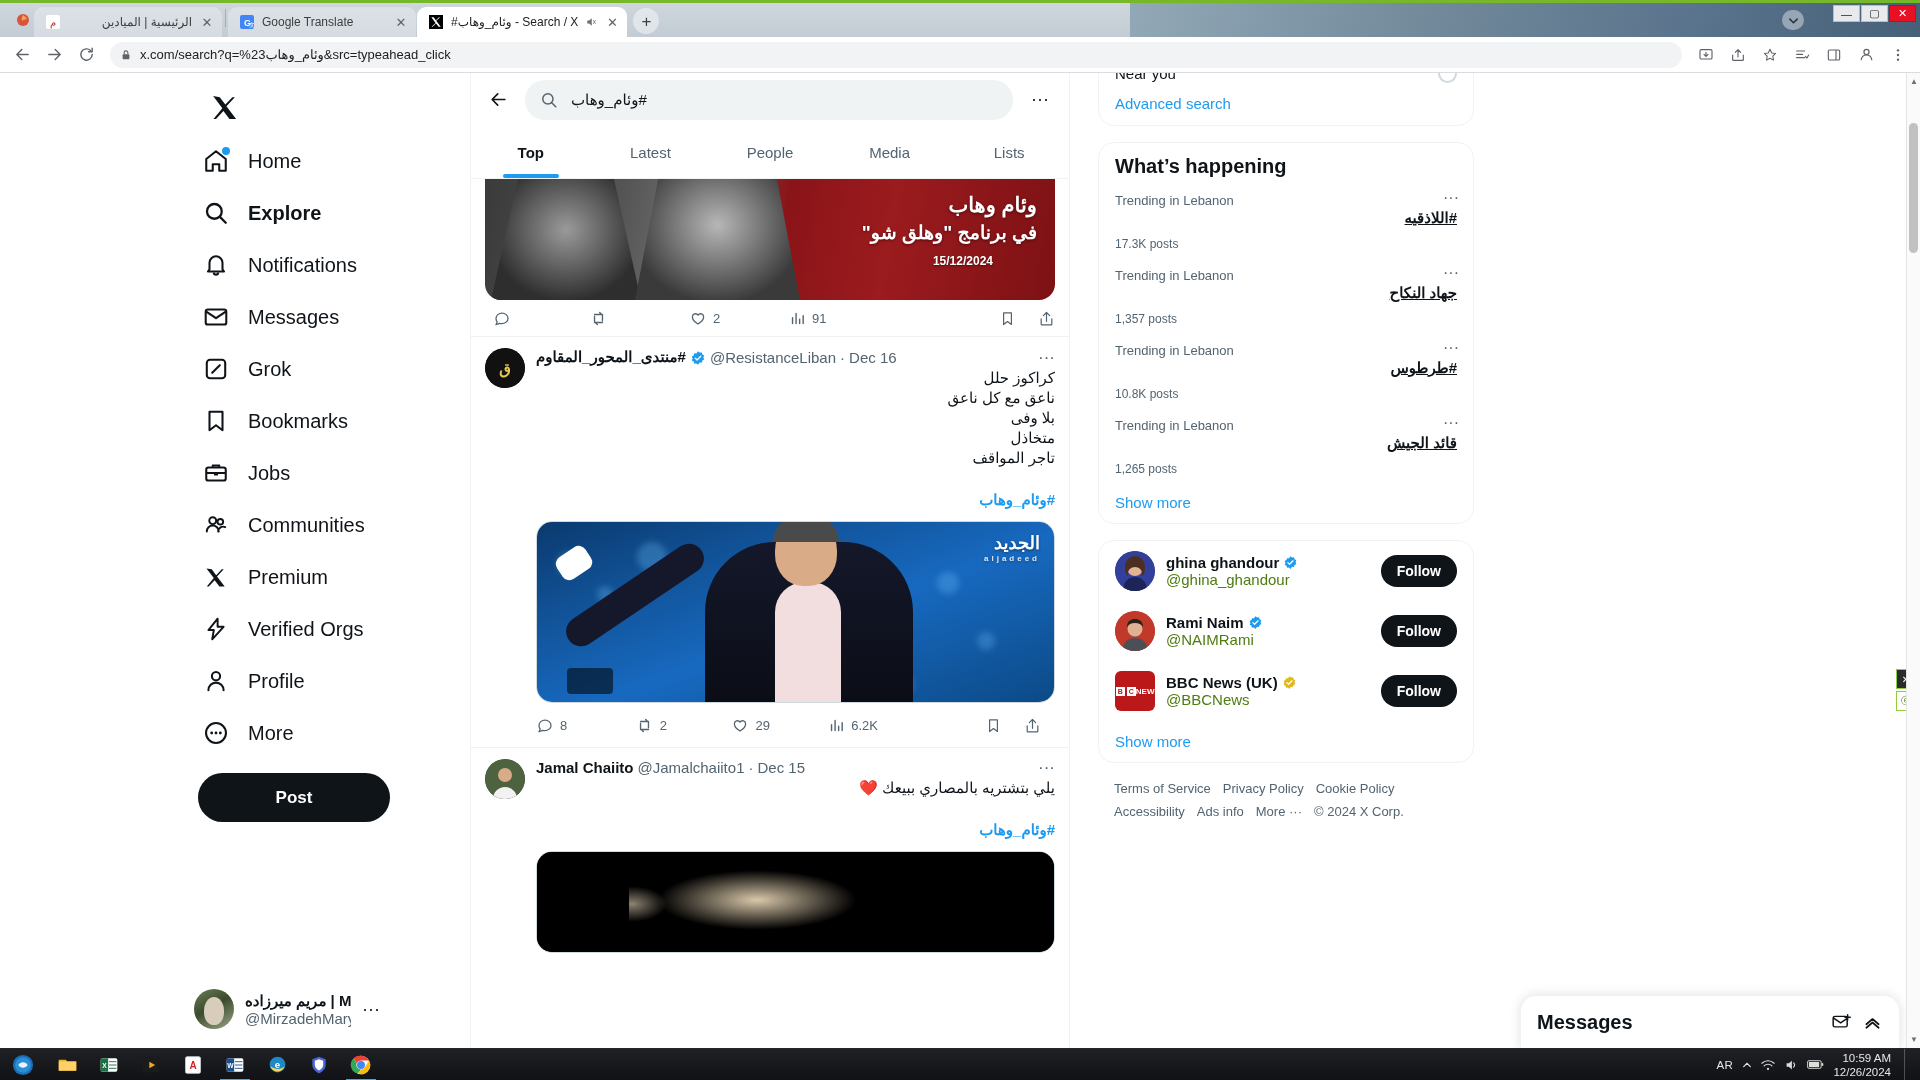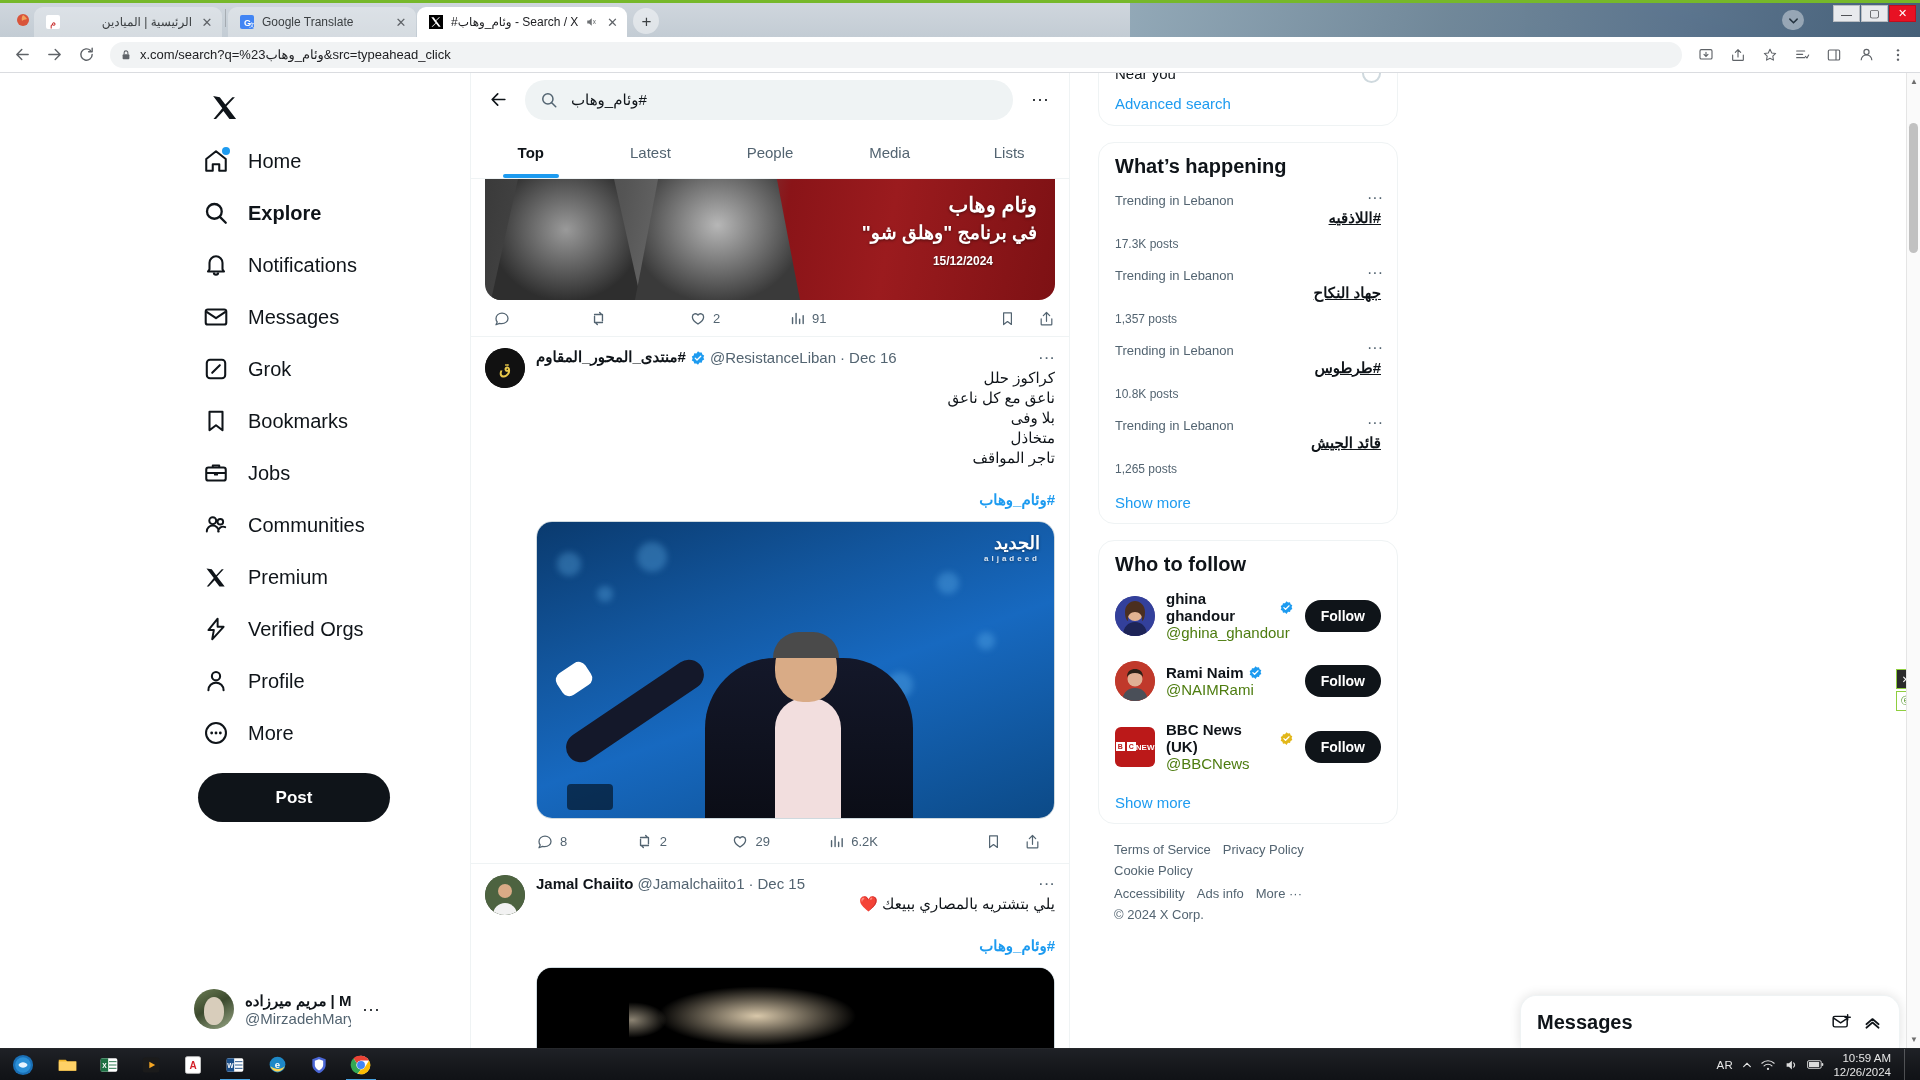--- a/index.html
+++ b/index.html
@@ -226,21 +226,21 @@
   .tw-name.rtl { direction: rtl; }
   .tw-handle, .tw-date { color: #536471; white-space: nowrap; }
   .tw-sep { color: #536471; }
   .tw-more { margin-left: auto; color: #536471; font-size: 17px; line-height: 1; }
   .tw-text { direction: rtl; text-align: right; font-size: 15px; line-height: 20px;
              color: #0f1419; margin-top: 2px; white-space: pre-line; }
   .tw-text .hash { color: #1d9bf0; font-weight: 700; }
   .tw-media { margin-top: 11px; border: 1px solid #cfd9de; border-radius: 16px; overflow: hidden; }
 
   .vid-studio {
-    height: 296px; position: relative;
+    height: 180px; position: relative;
     background: linear-gradient(160deg,#0a3a6e 0%,#12559c 30%,#1769c0 55%,#0c4a87 100%);
   }
   .vid-studio .bokeh{position:absolute;border-radius:50%;background:rgba(120,200,255,.28);filter:blur(3px);}
   .vid-studio .logo{
     position:absolute; right:14px; top:10px; color:#fff; font-weight:700; font-size:18px;
     direction:rtl; text-shadow:0 1px 3px rgba(0,0,0,.4);
   }
   .vid-studio .logo small{display:block;font-size:8px;letter-spacing:3px;opacity:.85;text-align:center;}
   .vid-studio .person-body{
     position:absolute; left:168px; bottom:0; width:208px; height:160px;
@@ -274,21 +274,21 @@
 
   .vid-dark { height: 100px; background: #000; position: relative; }
   .vid-dark .glow1{position:absolute;left:120px;top:18px;width:200px;height:60px;
                    background:radial-gradient(ellipse,rgba(255,235,200,.85),transparent 70%);}
   .vid-dark .glow2{position:absolute;left:60px;top:34px;width:70px;height:36px;
                    background:radial-gradient(ellipse,rgba(255,240,210,.55),transparent 70%);}
   .vid-dark .sidebarL{position:absolute;left:0;top:0;width:92px;height:100%;background:#000;}
   .vid-dark .sidebarR{position:absolute;right:0;top:0;width:190px;height:100%;background:#000;}
 
   
-  .rightcol { width: 300px; flex: none; margin-left: 28px; padding-top: 0; }
+  .rightcol { width: 376px; flex: none; margin-left: 28px; padding-top: 0; }
   .rs-card { border: 1px solid #eff3f4; border-radius: 16px; margin-bottom: 16px; background: #fff; }
   .rs-title { font-size: 20px; font-weight: 800; color: #0f1419; padding: 12px 16px 4px; }
   .rs-partial { padding: 4px 16px 12px; }
   .near-row { display:flex; align-items:center; justify-content:space-between; padding: 2px 0 12px; }
   .near-label { font-size: 15px; color: #0f1419; }
   .radio { width: 19px; height: 19px; border-radius: 50%; border: 2px solid #cfd9de; }
   .adv-link { color: #1d9bf0; font-size: 15px; }
 
   .trend { padding: 11px 16px 2px; position: relative; }
   .trend-cat { font-size: 13px; color: #536471; }
@@ -918,21 +918,20 @@
           <span class="trend-more">···</span>
           <div class="trend-cat">Trending in Lebanon</div>
           <div class="trend-name">قائد الجيش</div>
           <div class="trend-count">1,265 posts</div>
         </div>
 
         <div class="showmore">Show more</div>
       </div>
 
       <div class="rs-card">
-        <div class="rs-title">Who to follow</div>
 
         <div class="wtf-row">
           <div class="wtf-av" style="background:linear-gradient(160deg,#2c3e8f,#6a4fa0);">
             <svg width="40" height="40" viewBox="0 0 40 40" style="position:absolute;inset:0">
               <circle cx="20" cy="20" r="20" fill="#33409b"></circle>
               <path d="M8 40c0-9 5-14 12-14s12 5 12 14z" fill="#1d2457"></path>
               <circle cx="20" cy="17" r="8" fill="#e3b392"></circle>
               <path d="M10 16c0-7 5-11 10-11s10 4 10 11c0 6-2 9-3 9 1-6-3-9-7-9s-8 3-7 9c-1 0-3-3-3-9z" fill="#4b2f20"></path>
             </svg>
           </div>

